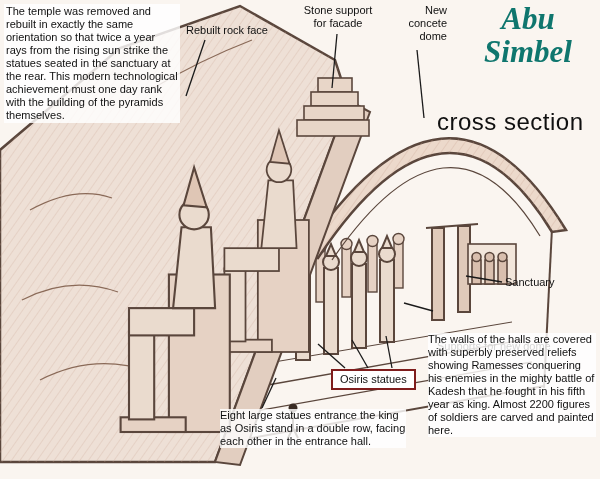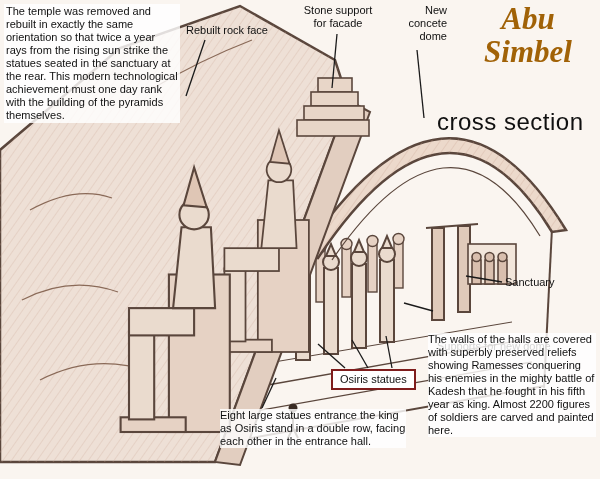--- a/index.html
+++ b/index.html
@@ -21,21 +21,21 @@
     padding:1px 2px;
   }
   #rebuilt-rock-face-label{left:178px;top:24px;width:110px;margin-left:8px;}
   #stone-support-label{left:296px;top:4px;width:84px;text-align:center;}
   #new-dome-label{left:397px;top:4px;width:50px;text-align:right;}
   #title-abu{
     left:462px;top:2px;width:132px;text-align:center;
     font-family:"Liberation Serif", serif;
     font-style:italic;font-weight:bold;
     font-size:31px;line-height:1.07;
-    color:#a16207;
+    color:#0f766e;
   }
   #cross-section-subtitle{left:437px;top:108px;font-size:24px;letter-spacing:0.5px;}
   #sanctuary-label{left:505px;top:276px;}
   #supports-label{left:437px;top:304px;width:160px;margin-top:36px;}
   #osiris-label{
     left:331px;top:369px;
     border:2px solid #7f1d1d;background:#fff;
     padding:2px 7px;
   }
   #statues-caption{left:220px;top:409px;width:186px;background:rgba(255,255,255,0.82);}

